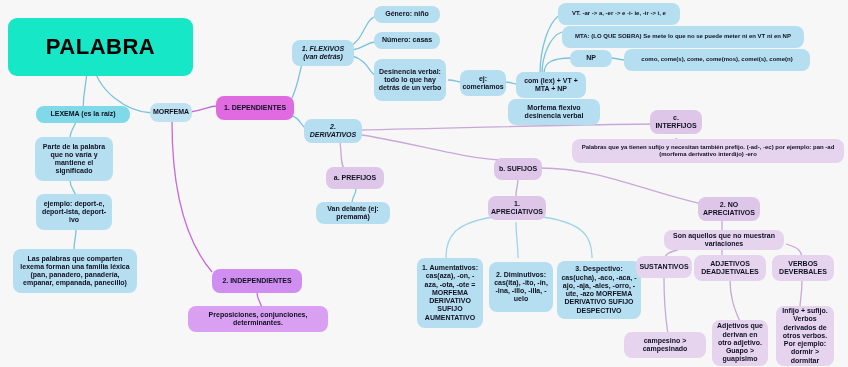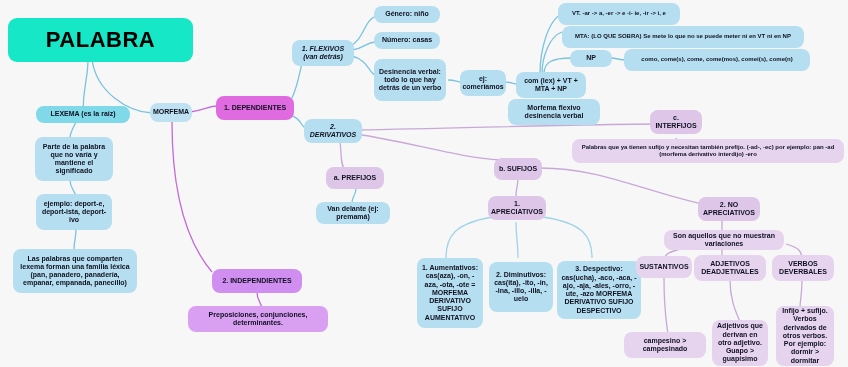--- a/index.html
+++ b/index.html
@@ -106,21 +106,21 @@
       <path d="M684 248 C668 252, 664 254, 664 262" stroke="#c9a8d8"></path>
       <path d="M722 248 C722 254, 722 254, 722 260" stroke="#c9a8d8"></path>
       <path d="M786 244 C800 248, 802 252, 802 260" stroke="#c9a8d8"></path>
 
       <path d="M664 278 C664 310, 666 320, 668 334" stroke="#c9a8d8"></path>
       <path d="M730 280 C730 300, 736 312, 740 322" stroke="#c9a8d8"></path>
       <path d="M802 278 C802 296, 800 300, 800 308" stroke="#c9a8d8"></path>
     </g>
   </svg>
 
-  <div class="node root" style="left:8px;top:18px;width:185px;height:44px;">PALABRA</div>
+  <div class="node root" style="left:8px;top:18px;width:185px;height:58px;">PALABRA</div>
 
   <div class="node teal" style="left:36px;top:106px;width:94px;height:17px;">LEXEMA (es la raíz)</div>
   <div class="node blue" style="left:35px;top:137px;width:78px;height:44px;">Parte de la palabra que no varía y mantiene el significado</div>
   <div class="node blue" style="left:36px;top:194px;width:76px;height:36px;">ejemplo: deport-e, deport-ista, deport-ivo</div>
   <div class="node blue" style="left:13px;top:249px;width:124px;height:44px;">Las palabras que comparten lexema forman una familia léxica (pan, panadero, panadería, empanar, empanada, panecillo)</div>
 
   <div class="node blue-n" style="left:150px;top:103px;width:42px;height:19px;">MORFEMA</div>
 
   <div class="node mag" style="left:216px;top:96px;width:78px;height:24px;">1. DEPENDIENTES</div>
   <div class="node violet" style="left:212px;top:269px;width:90px;height:24px;">2. INDEPENDIENTES</div>

